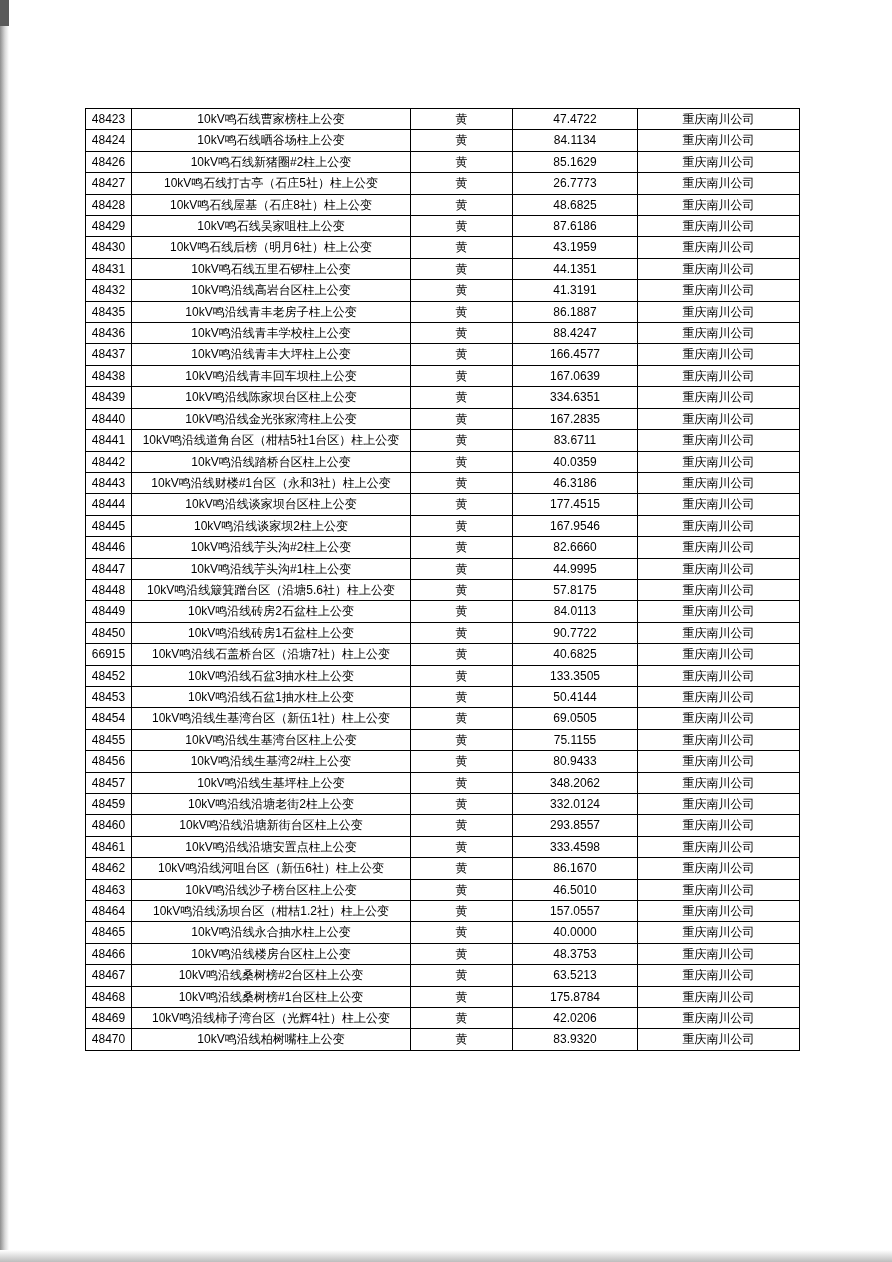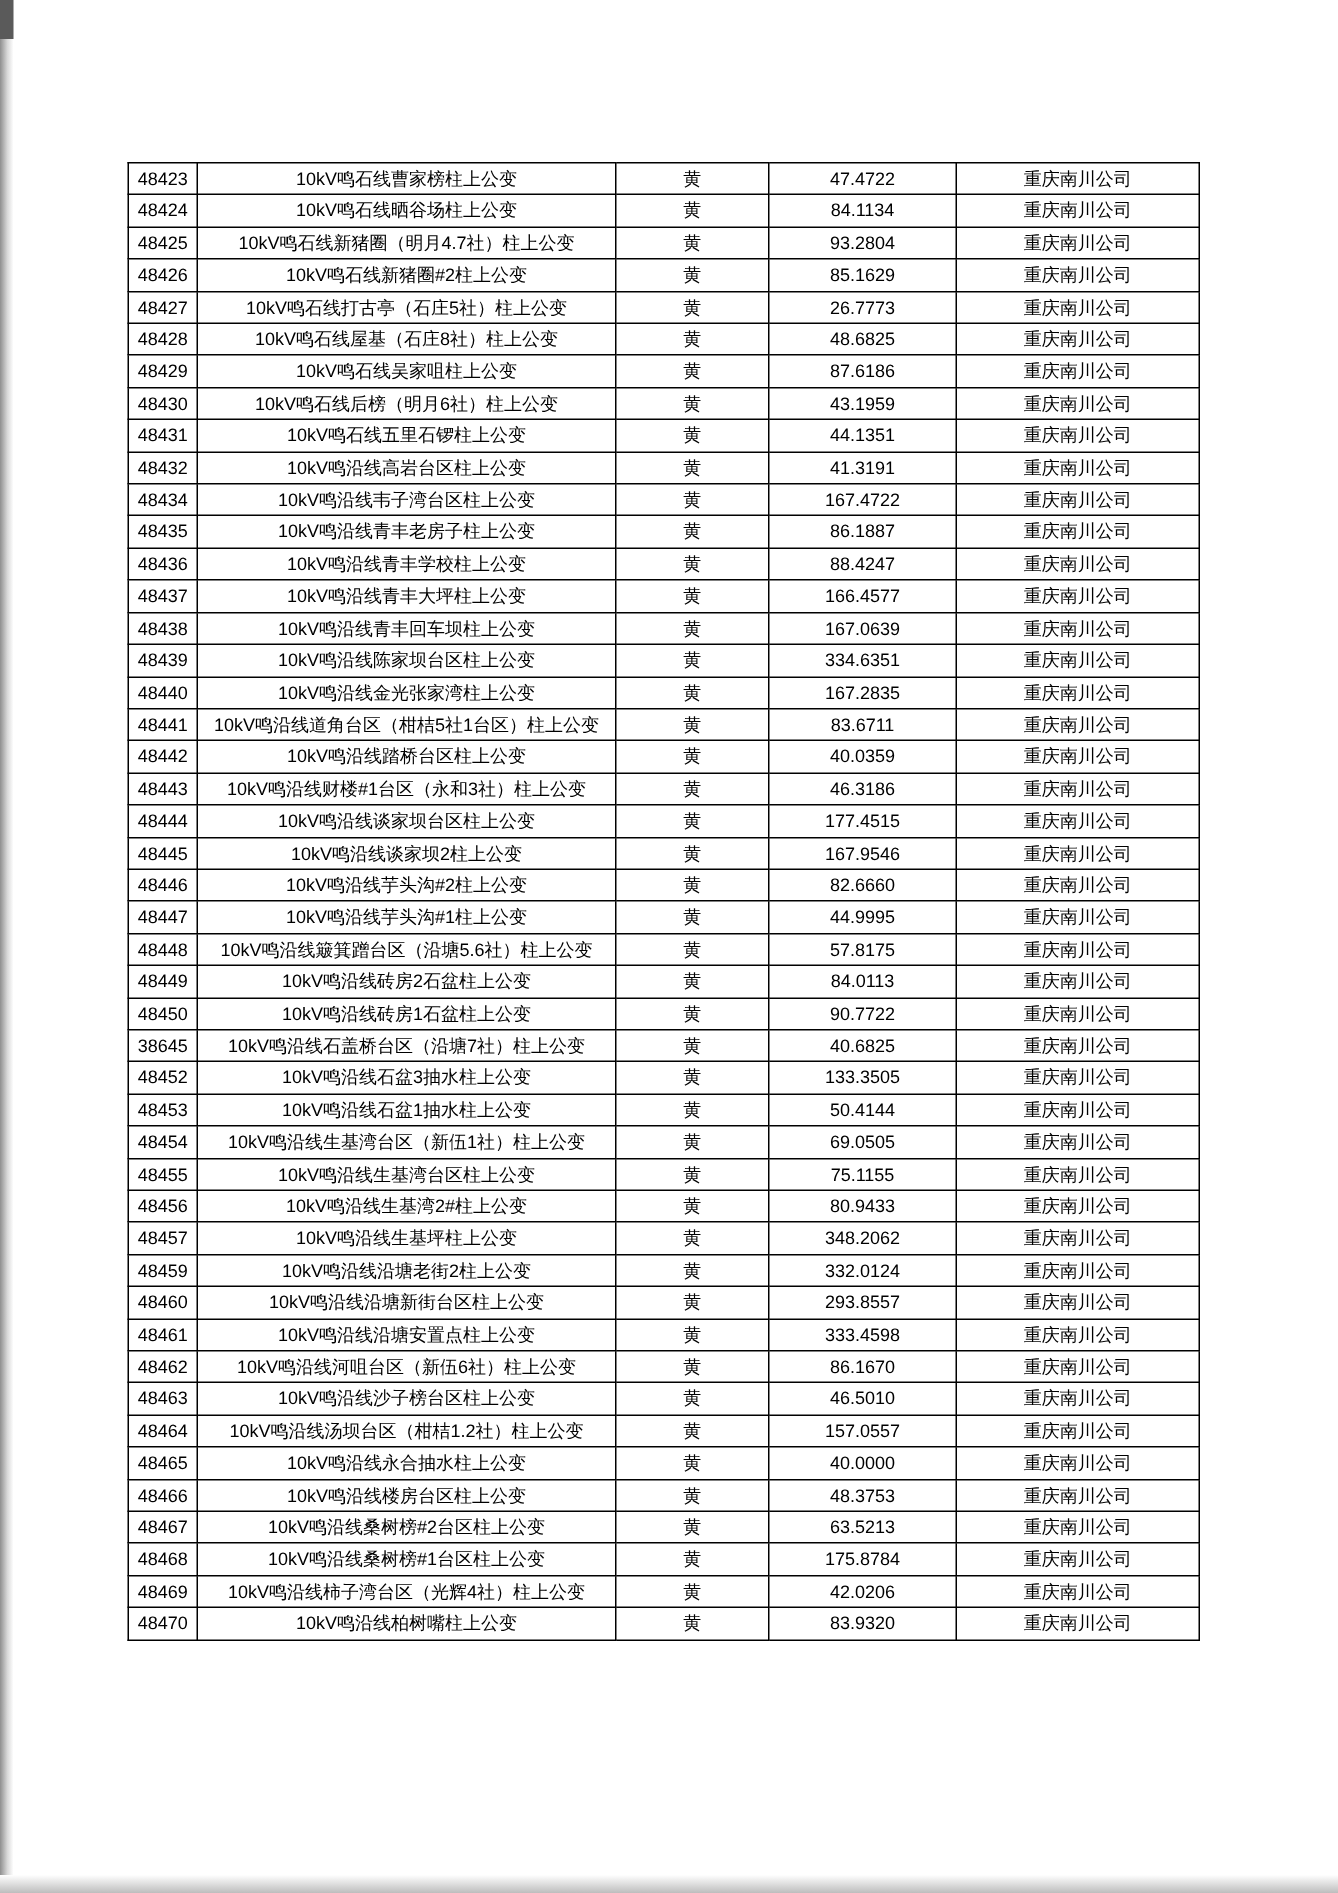--- a/index.html
+++ b/index.html
@@ -102,37 +102,20 @@
         </td>
         <td>
           <div class="cellc">84.1134</div>
         </td>
         <td>
           <div class="cellc">重庆南川公司</div>
         </td>
       </tr>
       <tr>
         <td>
-          <div class="cellc">48425</div>
-        </td>
-        <td>
-          <div class="cellc">10kV鸣石线新猪圈（明月4.7社）柱上公变</div>
-        </td>
-        <td>
-          <div class="cellc">黄</div>
-        </td>
-        <td>
-          <div class="cellc">93.2804</div>
-        </td>
-        <td>
-          <div class="cellc">重庆南川公司</div>
-        </td>
-      </tr>
-      <tr>
-        <td>
           <div class="cellc">48426</div>
         </td>
         <td>
           <div class="cellc">10kV鸣石线新猪圈#2柱上公变</div>
         </td>
         <td>
           <div class="cellc">黄</div>
         </td>
         <td>
           <div class="cellc">85.1629</div>
@@ -238,37 +221,20 @@
         </td>
         <td>
           <div class="cellc">41.3191</div>
         </td>
         <td>
           <div class="cellc">重庆南川公司</div>
         </td>
       </tr>
       <tr>
         <td>
-          <div class="cellc">48434</div>
-        </td>
-        <td>
-          <div class="cellc">10kV鸣沿线韦子湾台区柱上公变</div>
-        </td>
-        <td>
-          <div class="cellc">黄</div>
-        </td>
-        <td>
-          <div class="cellc">167.4722</div>
-        </td>
-        <td>
-          <div class="cellc">重庆南川公司</div>
-        </td>
-      </tr>
-      <tr>
-        <td>
           <div class="cellc">48435</div>
         </td>
         <td>
           <div class="cellc">10kV鸣沿线青丰老房子柱上公变</div>
         </td>
         <td>
           <div class="cellc">黄</div>
         </td>
         <td>
           <div class="cellc">86.1887</div>
@@ -527,21 +493,21 @@
         </td>
         <td>
           <div class="cellc">90.7722</div>
         </td>
         <td>
           <div class="cellc">重庆南川公司</div>
         </td>
       </tr>
       <tr>
         <td>
-          <div class="cellc">38645</div>
+          <div class="cellc">66915</div>
         </td>
         <td>
           <div class="cellc">10kV鸣沿线石盖桥台区（沿塘7社）柱上公变</div>
         </td>
         <td>
           <div class="cellc">黄</div>
         </td>
         <td>
           <div class="cellc">40.6825</div>
         </td>

